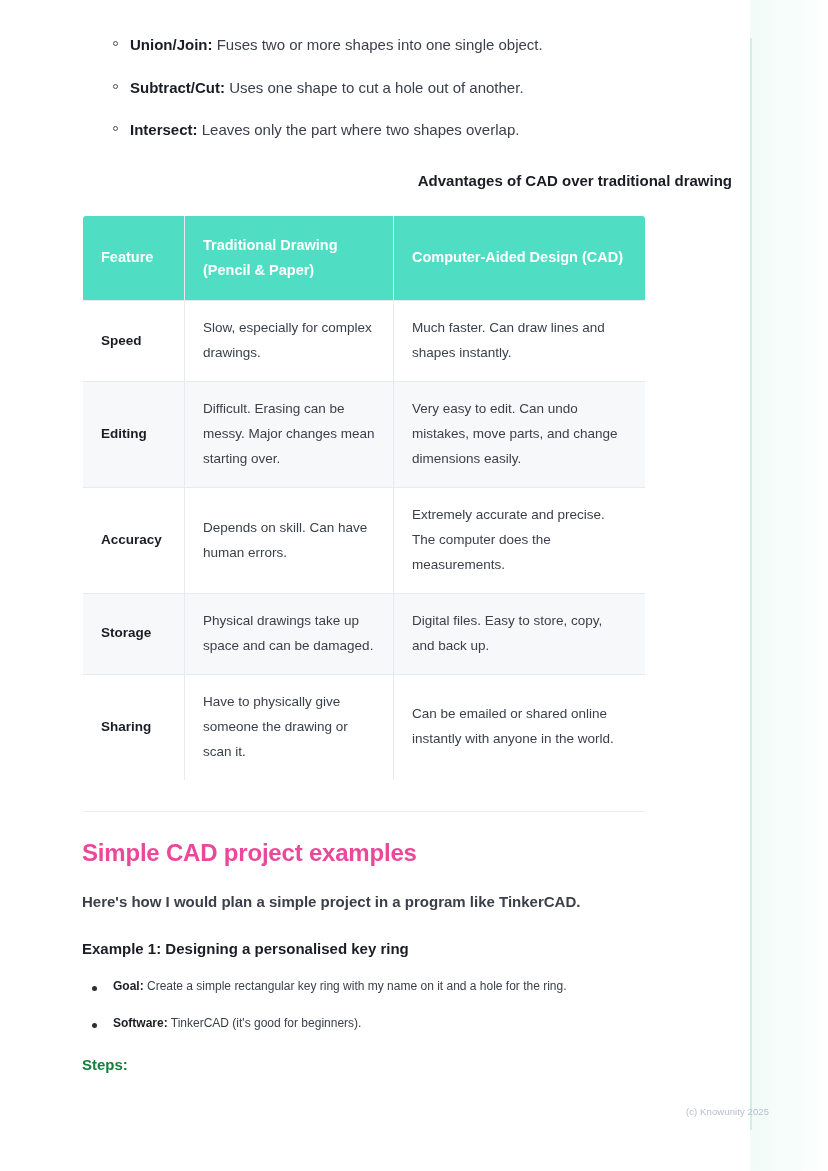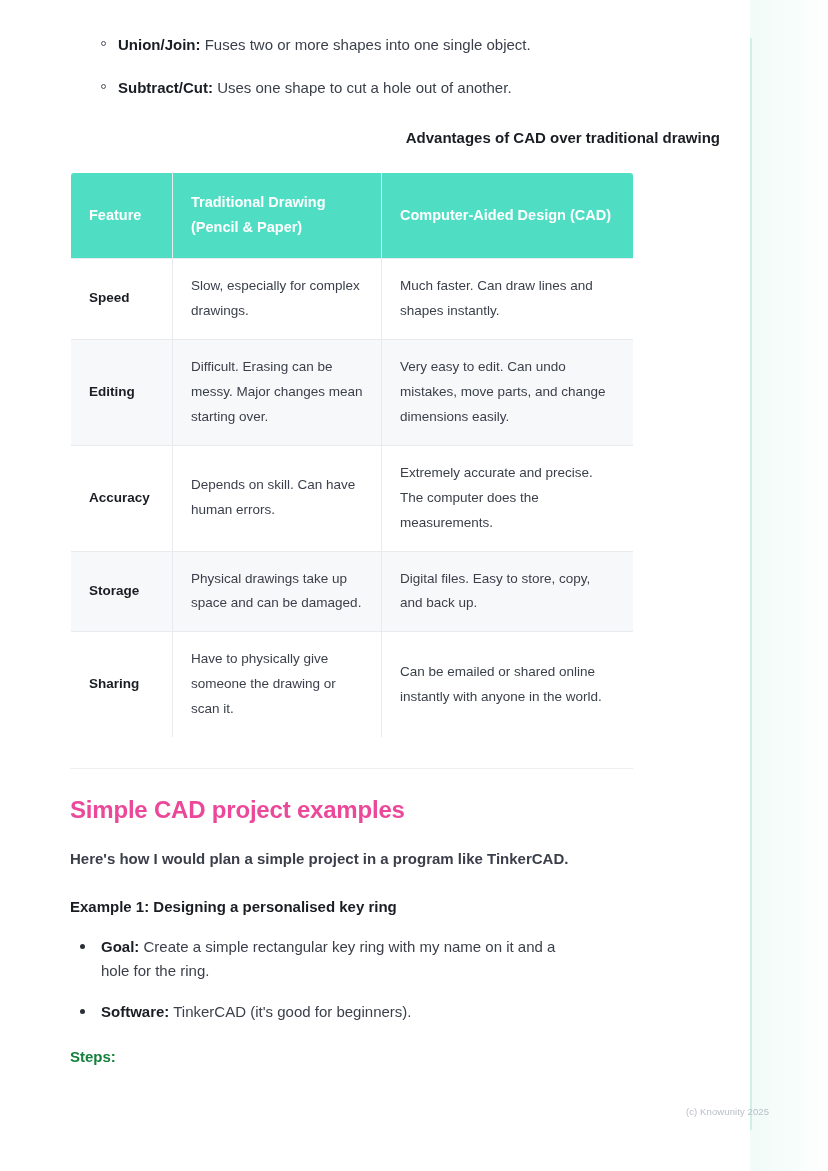--- a/index.html
+++ b/index.html
@@ -31,21 +31,21 @@
     left: 750px;
     width: 2px;
     height: 1092px;
     background: #cdf1e4;
   }
 
   
   .page {
     position: absolute;
     top: 0;
-    left: 0;
+    left: 12px;
     width: 720px;
     padding: 34px 0 0 0;
     box-sizing: border-box;
   }
 
   
   ul.sub-list {
     list-style: none;
     margin: 0;
     padding: 0;
@@ -169,21 +169,21 @@
   ul.bullets {
     list-style: none;
     margin: 20px 0 0 0;
     padding: 0;
   }
   ul.bullets > li {
     position: relative;
     padding-left: 101px;
     padding-right: 150px;
     margin-bottom: 17px;
-    font-size: 15px;
+    font-size: 12px;
     line-height: 1.62;
     color: #3a3f4a;
   }
   ul.bullets > li::before {
     content: "";
     position: absolute;
     left: 80px;
     top: 9px;
     width: 5px;
     height: 5px;
@@ -216,20 +216,23 @@
 <div class="rail-line"></div>
 
 <div class="page">
 
   <ul class="sub-list">
     <li>
       <span class="lbl">Union/Join:</span><span> Fuses two or more shapes into one single object.</span>
     </li>
     <li>
       <span class="lbl">Subtract/Cut:</span><span> Uses one shape to cut a hole out of another.</span>
+    </li>
+    <li>
+      <span class="lbl">Intersect:</span><span> Leaves only the part where two shapes overlap.</span>
     </li>
   </ul>
 
   <div class="sub-heading">Advantages of CAD over traditional drawing</div>
 
   <div class="table-wrap">
     <table class="cmp">
       <colgroup>
         <col class="c1">
           <col class="c2">

